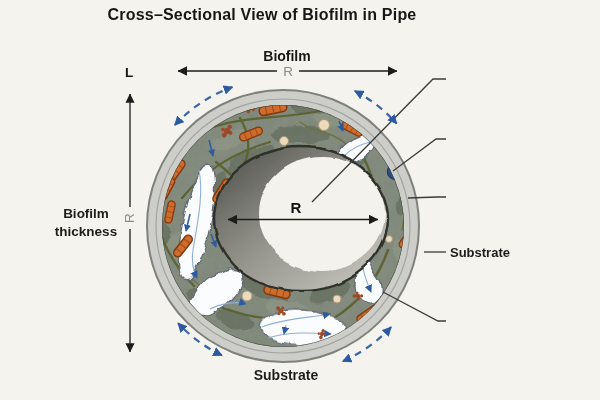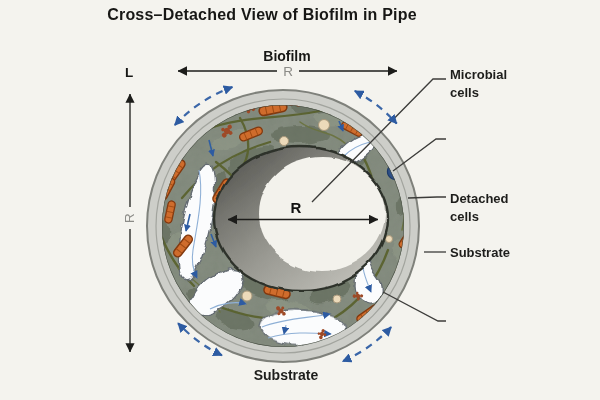--- a/index.html
+++ b/index.html
@@ -241,21 +241,20 @@
     </g>
 
     <g>
       <text x="129" y="77" text-anchor="middle" font-size="13.5" font-weight="700" fill="#171715">L</text>
       <line x1="130" y1="94" x2="130" y2="207" stroke="#1c1c1a" stroke-width="1.3" marker-start="url(#mK)"></line>
       <line x1="130" y1="229" x2="130" y2="352" stroke="#1c1c1a" stroke-width="1.3" marker-end="url(#mK)"></line>
       <text x="130" y="222" text-anchor="middle" class="dimlabel" transform="rotate(-90 130 218)">R</text>
     </g>
   </svg>
 
-  <div class="title">Cross–Detached View of Biofilm in Pipe</div>
-
+  <div class="title">Cross–Sectional View of Biofilm in Pipe</div>
+
+  <div class="side-label thickness">Biofilm thickness</div>
 
   <div class="side-label substrate-bottom">Substrate</div>
 
-  <div class="callout co-0">Microbial cells</div>
-  <div class="callout co-2">Detached cells</div>
   <div class="callout co-3">Substrate</div>
 </div>
 
 </body></html>

